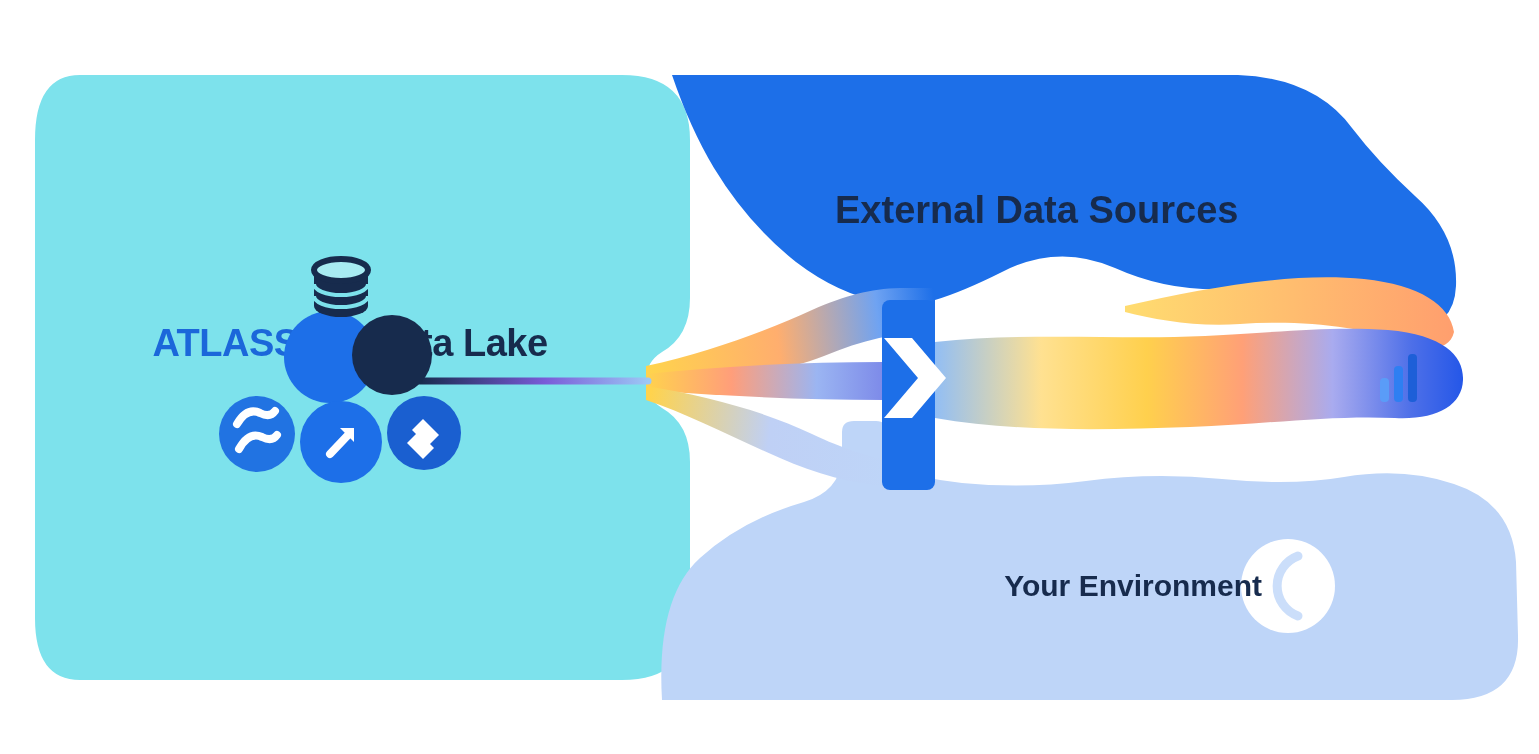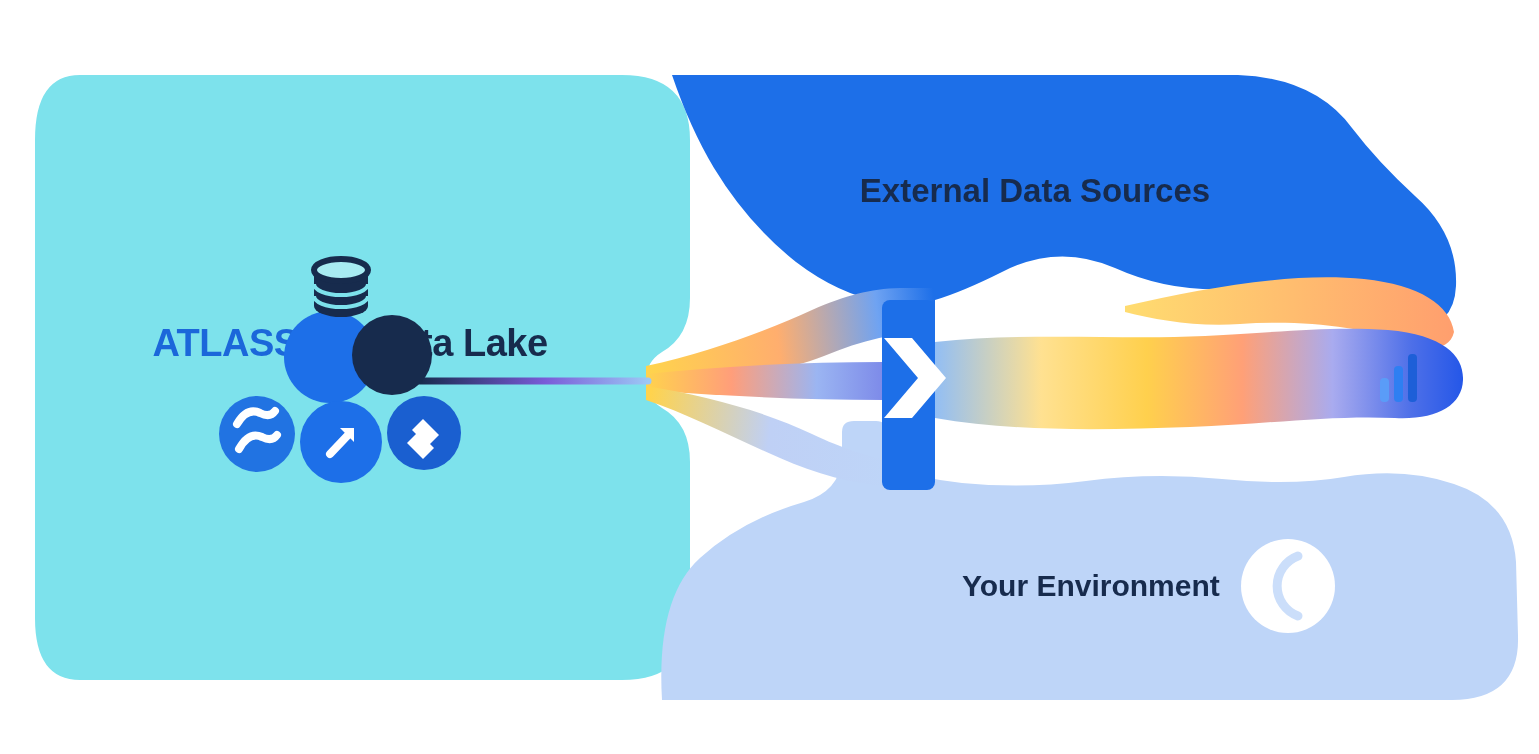--- a/index.html
+++ b/index.html
@@ -5,23 +5,23 @@
   html,body{margin:0;padding:0;background:#ffffff;}
   .canvas{
     position:relative;width:1539px;height:754px;background:#ffffff;overflow:hidden;
     font-family:"Liberation Sans", sans-serif;
   }
   .layer{position:absolute;left:0;top:0;width:1539px;height:754px;}
   .layer.bg{z-index:0;}
   .layer.icons{z-index:3;pointer-events:none;}
   .lbl{position:absolute;z-index:2;font-weight:700;white-space:nowrap;}
   .lbl-datalake{left:128px;top:322px;width:444px;text-align:center;font-size:38px;letter-spacing:-0.5px;}
-  .lbl-external{left:835px;top:172px;width:400px;text-align:center;font-size:33px;color:#172B4D;}
+  .lbl-external{left:835px;top:189px;width:400px;text-align:center;font-size:38px;color:#172B4D;}
   .lbl-analytics{left:962px;top:358px;font-size:41px;letter-spacing:-0.5px;}
-  .lbl-environment{left:962px;top:569px;width:300px;text-align:left;font-size:30px;color:#172B4D;}
+  .lbl-environment{left:962px;top:569px;width:300px;text-align:right;font-size:30px;color:#172B4D;}
   .brand-blue{color:#1B67DA;margin-right:10px;}
   .navy{color:#172B4D;}
 </style>
 </head>
 <body>
 
 <div class="canvas">
 
   <svg class="layer bg" viewBox="0 0 1539 754">
     <defs>

